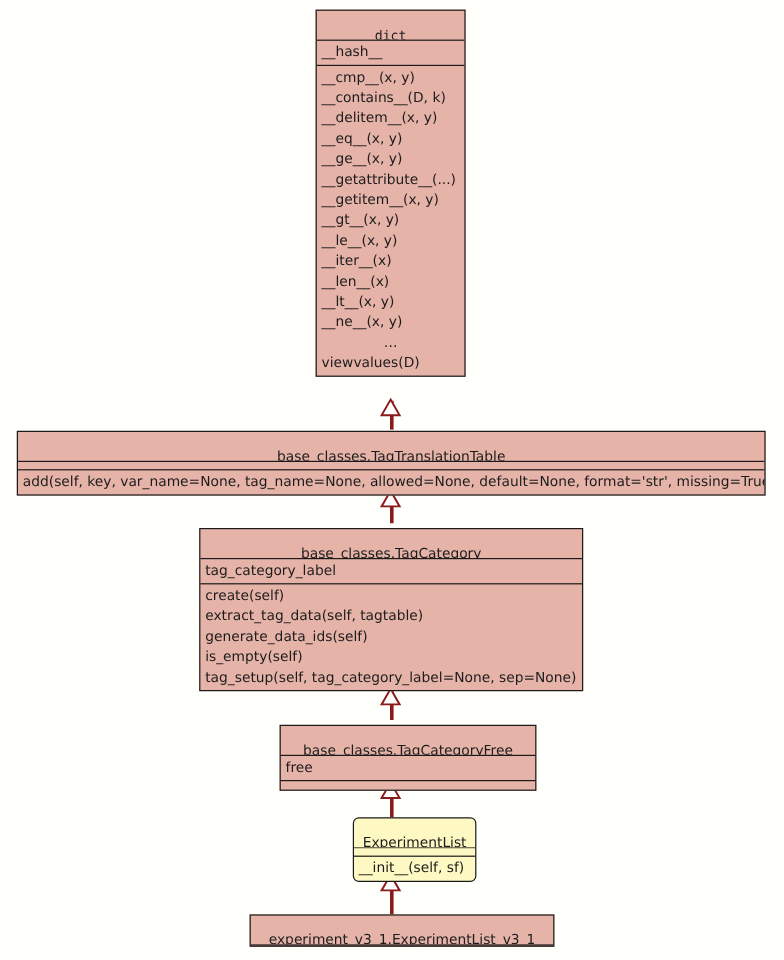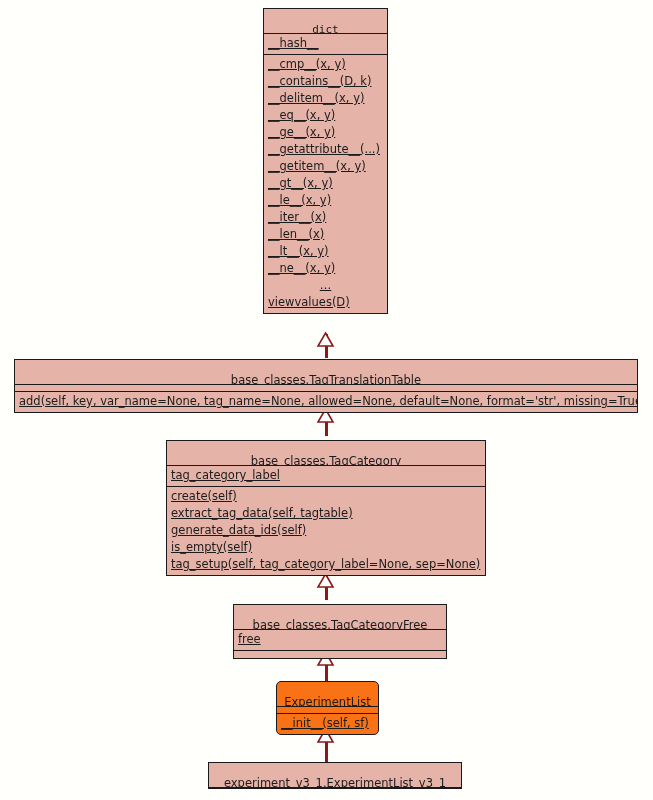--- a/index.html
+++ b/index.html
@@ -25,21 +25,22 @@
   
   .uml-class {
     position: absolute;
     box-sizing: border-box;
     border: 1px solid #1a1a1a;
     background: #e6b3a8;
     color: #1c1c1c;
     z-index: 5;
   }
   .uml-class.light {
-    background: #f97316;
+    background: #fef9c3;
+    margin-left: 18px;
   }
   .uml-class.rounded {
     border-radius: 5px;
   }
 
   .uml-title {
     box-sizing: border-box;
     text-align: center;
     font-size: 11.5px;
     line-height: 17px;
@@ -54,21 +55,20 @@
   }
   .uml-title.mono {
     font-family: "DejaVu Sans Mono", monospace;
     font-size: 11px;
   }
 
   .uml-compartment {
     box-sizing: border-box;
     border-bottom: 1px solid #1a1a1a;
     padding: 1px 0 2px 0;
-    text-decoration: underline;
   }
   .uml-compartment:last-child {
     border-bottom: none;
   }
   .uml-compartment.empty {
     height: 7px;
     padding: 0;
   }
 
   .uml-row {

